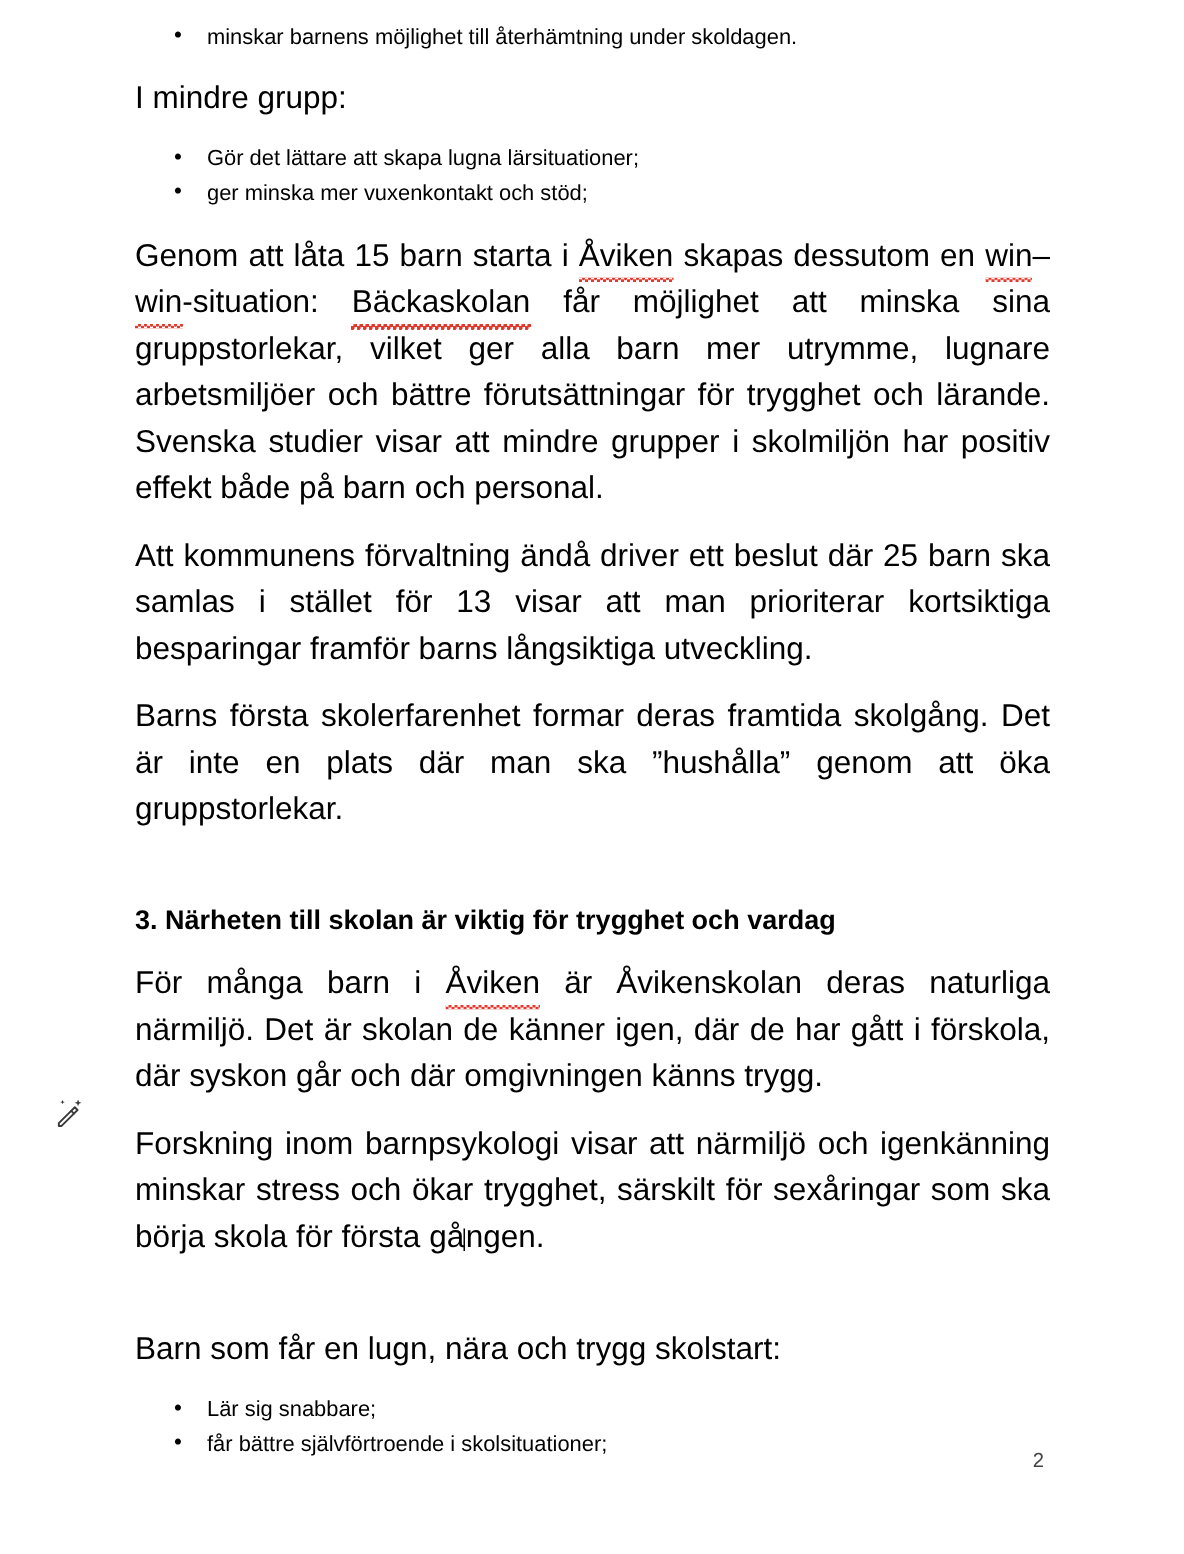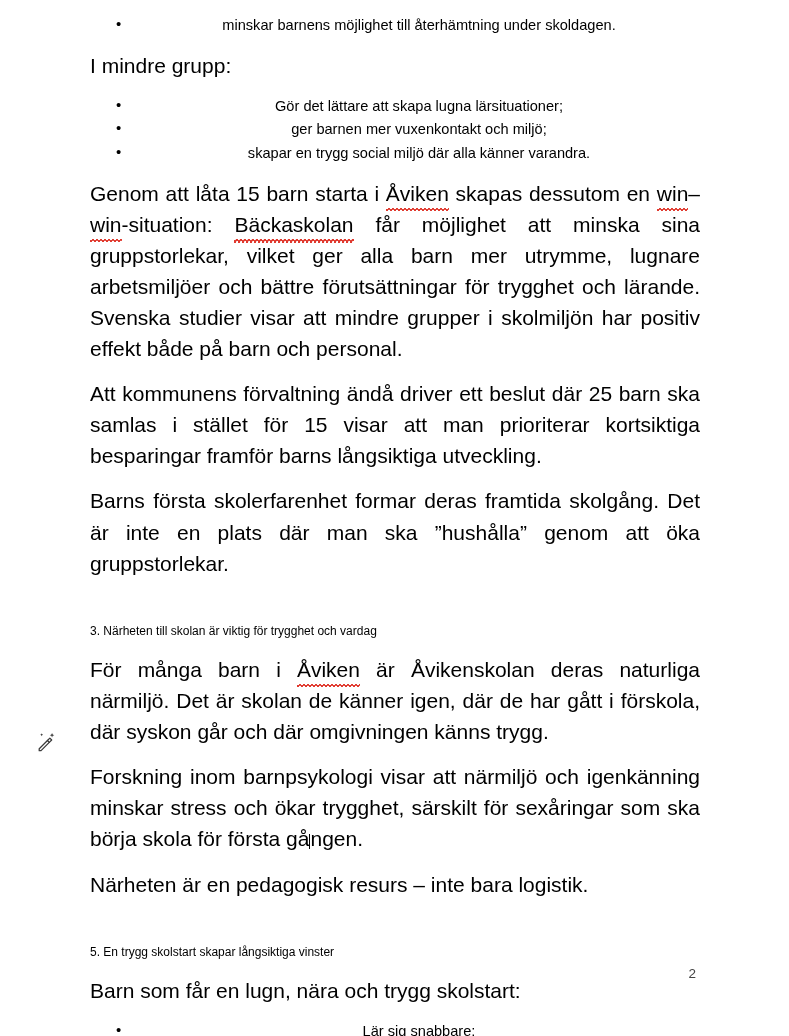--- a/index.html
+++ b/index.html
@@ -32,38 +32,37 @@
     margin: 0 0 14px 0;
     font-size: 21px;
     line-height: 1.48;
     text-align: justify;
     text-justify: inter-word;
   }
   ul.bullets {
     margin: 0 0 14px 0;
     padding: 0 0 0 48px;
     list-style: none;
-    text-align: center;
   }
   ul.bullets li {
     font-size: 14.6px;
     line-height: 1.52;
     position: relative;
     margin: 0 0 1px 0;
   }
   ul.bullets li::before {
     content: "\2022";
     position: absolute;
     left: -22px;
     top: -1px;
     font-size: 15px;
   }
   h2.heading {
-    font-size: 12px;
-    font-weight: normal;
+    font-size: 18px;
+    font-weight: bold;
     margin: 0 0 14px 0;
     line-height: 1.45;
   }
   .spacer-lg { height: 30px; }
 
   
   .sp {
     position: relative;
     display: inline-block;
   }
@@ -124,59 +123,56 @@
   <div class="content">
 
     <ul class="bullets">
       <li>minskar barnens möjlighet till återhämtning under skoldagen.</li>
     </ul>
 
     <p class="para">I mindre grupp:</p>
 
     <ul class="bullets">
       <li>Gör det lättare att skapa lugna lärsituationer;</li>
-      <li>ger barnen mer vuxenkontakt och miljö;</li>
-      <li>skapar en trygg social miljö där alla känner varandra.</li>
+      <li>ger minska mer vuxenkontakt och stöd;</li>
     </ul>
 
 
     <p class="para">Genom
       att låta 15 barn starta i <span class="sp">Åviken</span>
       skapas dessutom en <span class="sp">win</span>–<span class="sp">win</span>-situation:
       <span class="sp sp-thick">Bäckaskolan</span>
       får möjlighet att minska sina gruppstorlekar, vilket ger alla barn mer
       utrymme, lugnare arbetsmiljöer och bättre förutsättningar för trygghet och lärande.
       Svenska studier visar att mindre grupper i skolmiljön har positiv effekt både på barn
       och personal.</p>
 
-    <p class="para">Att kommunens förvaltning ändå driver ett beslut där 25 barn ska samlas i stället för 15 visar att man prioriterar kortsiktiga besparingar framför barns långsiktiga utveckling.</p>
+    <p class="para">Att kommunens förvaltning ändå driver ett beslut där 25 barn ska samlas i stället för 13 visar att man prioriterar kortsiktiga besparingar framför barns långsiktiga utveckling.</p>
 
     <p class="para">Barns första skolerfarenhet formar deras framtida skolgång. Det är inte en plats där man ska ”hushålla” genom att öka gruppstorlekar.</p>
 
     <div class="spacer-lg"></div>
 
     <h2 class="heading">3. Närheten till skolan är viktig för trygghet och vardag</h2>
 
     <p class="para">För
       många barn i <span class="sp">Åviken</span>
       är Åvikenskolan deras naturliga närmiljö. Det är skolan de
       känner igen, där de har gått i förskola, där syskon går och där omgivningen känns
       trygg.</p>
 
 
 
     <p class="para">Forskning
       inom barnpsykologi visar att närmiljö och igenkänning minskar stress och
       ökar trygghet, särskilt för sexåringar som ska börja skola för första gå<span class="caret"></span>ngen.</p>
 
-    <p class="para">Närheten är en pedagogisk resurs – inte bara logistik.</p>
 
     <div class="spacer-lg"></div>
 
-    <h2 class="heading">5. En trygg skolstart skapar långsiktiga vinster</h2>
 
     <p class="para">Barn som får en lugn, nära och trygg skolstart:</p>
 
     <ul class="bullets">
       <li>Lär sig snabbare;</li>
       <li>får bättre självförtroende i skolsituationer;</li>
     </ul>
 
   </div>
 

